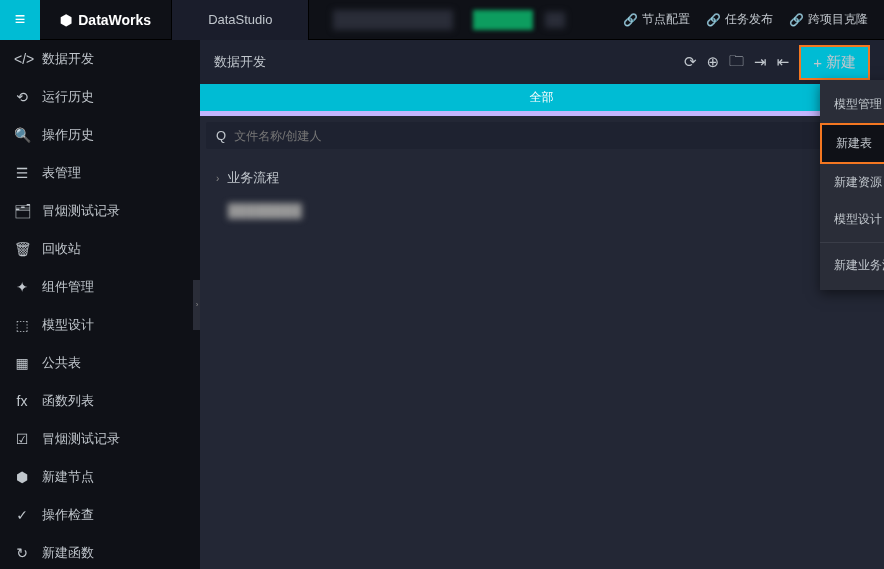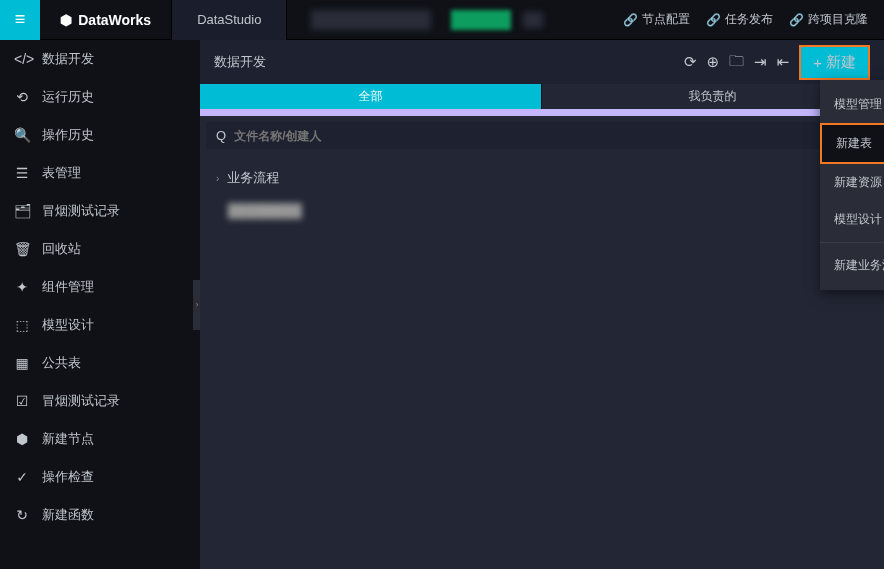--- a/index.html
+++ b/index.html
@@ -2,21 +2,21 @@
 <html><head>
 <meta charset="utf-8">
 <style>
 * { margin: 0; padding: 0; box-sizing: border-box; font-family: -apple-system, "Microsoft YaHei", sans-serif; }
 body { background: #1a1d2b; color: #c0c6cc; width: 884px; height: 569px; overflow: hidden; font-size: 13px; }
 
 .topbar { height: 40px; background: #0f1117; display: flex; align-items: center; border-bottom: 1px solid #000; }
 .hamburger { width: 40px; height: 40px; background: #00bcd4; display: flex; align-items: center; justify-content: center; cursor: pointer; }
 .hamburger span { color: #fff; font-size: 18px; }
 .brand { display: flex; align-items: center; padding: 0 20px; font-weight: bold; color: #fff; font-size: 14px; gap: 6px; }
-.tab-header { padding: 0 25px; height: 40px; display: flex; align-items: center; color: #c0c6cc; background: #1a1d2b; border-left: 1px solid #000; border-right: 1px solid #000; }
+.tab-header { padding: 0 36px; height: 40px; display: flex; align-items: center; color: #c0c6cc; background: #1a1d2b; border-left: 1px solid #000; border-right: 1px solid #000; }
 .blur-box { background: #2a2d38; filter: blur(3px); margin: 0 4px; }
 .green-badge { width: 60px; height: 20px; background: #0d9d5f; filter: blur(2px); margin-left: 8px; }
 .top-spacer { flex: 1; }
 .top-links { display: flex; gap: 4px; padding-right: 10px; }
 .top-link { display: flex; align-items: center; gap: 4px; color: #c0c6cc; cursor: pointer; padding: 0 6px; font-size: 12px; }
 
 .main { display: flex; height: calc(100% - 40px); }
 
 .sidebar { width: 200px; background: #0f1117; display: flex; flex-direction: column; position: relative; }
 .side-item { display: flex; align-items: center; gap: 12px; padding: 10px 14px; cursor: pointer; color: #c0c6cc; }
@@ -24,26 +24,26 @@
 .expand-handle { position: absolute; right: -1px; top: 50%; transform: translateY(-50%); width: 8px; height: 50px; background: #2a2d38; cursor: pointer; display: flex; align-items: center; justify-content: center; font-size: 8px; color: #888; }
 
 .content { flex: 1; background: #232735; display: flex; flex-direction: column; position: relative; }
 .content-header { height: 44px; display: flex; align-items: center; padding: 0 14px; background: #1e2230; justify-content: space-between; }
 .content-title { color: #c0c6cc; font-size: 13px; }
 .toolbar-icons { display: flex; gap: 10px; align-items: center; }
 .toolbar-icons span { cursor: pointer; color: #c0c6cc; font-size: 15px; }
 
 .new-btn { background: #00bcd4; color: #fff; padding: 6px 12px; display: flex; align-items: center; gap: 4px; cursor: pointer; font-size: 13px; border: 2px solid #f47721; }
 
-.tabs { display: flex; height: 32px; border-bottom: 7px solid #c4b5fd; justify-content: space-between; }
+.tabs { display: flex; height: 32px; border-bottom: 5px solid #c4b5fd; justify-content: space-between; }
 .tab { flex: 1; display: flex; align-items: center; justify-content: center; cursor: pointer; border-right: 1px solid #0f1117; font-size: 12px; }
 .tab.active { background: #00bcd4; color: #fff; }
 
 .search-bar { display: flex; align-items: center; padding: 6px 10px; background: #1e2230; margin: 6px; border-radius: 2px; gap: 8px; }
-.search-bar input { flex: 1; background: transparent; border: none; outline: none; color: #c0c6cc; font-size: 12px; font-weight: bold; }
+.search-bar input { flex: 1; background: transparent; border: none; outline: none; color: #c0c6cc; font-size: 12px; }
 
 .tree { padding: 6px 0; }
 .tree-item { display: flex; align-items: center; gap: 8px; padding: 8px 16px; cursor: pointer; }
 .tree-item .chev { font-size: 10px; color: #888; }
 .tree-blur { filter: blur(3px); color: #999; padding: 8px 28px; }
 
 .dropdown { position: absolute; top: 40px; left: 620px; width: 110px; background: #2a2d38; box-shadow: 0 4px 12px rgba(0,0,0,.5); z-index: 10; padding: 6px 0; }
 .dropdown-item { display: flex; align-items: center; justify-content: space-between; padding: 10px 14px; cursor: pointer; font-size: 12px; }
 .dropdown-item.hl { background: #0f1117; border: 2px solid #f47721; }
 .dropdown-divider { height: 1px; background: #3a3d48; margin: 4px 0; }
@@ -111,20 +111,24 @@
         <span class="ico">✦</span>
         <span>组件管理</span>
       </div>
     <div class="side-item">
         <span class="ico">⬚</span>
         <span>模型设计</span>
       </div>
     <div class="side-item">
         <span class="ico">▦</span>
         <span>公共表</span>
+      </div>
+    <div class="side-item">
+        <span class="ico">fx</span>
+        <span>函数列表</span>
       </div>
     <div class="side-item">
         <span class="ico">☑</span>
         <span>冒烟测试记录</span>
       </div>
     <div class="side-item">
         <span class="ico">⬢</span>
         <span>新建节点</span>
       </div>
     <div class="side-item">
@@ -149,21 +153,20 @@
         <span>⇤</span>
         <div class="new-btn">
           <span>+</span>
           <span>新建</span>
         </div>
       </div>
     </div>
 
     <div class="tabs">
       <div class="tab active">全部</div>
-      <div class="tab">我负责的</div>
     </div>
 
     <div class="search-bar">
       <span>Q</span>
       <input placeholder="文件名称/创建人" style="">
     </div>
 
     <div class="tree">
       <div class="tree-item">
         <span class="chev">›</span>

